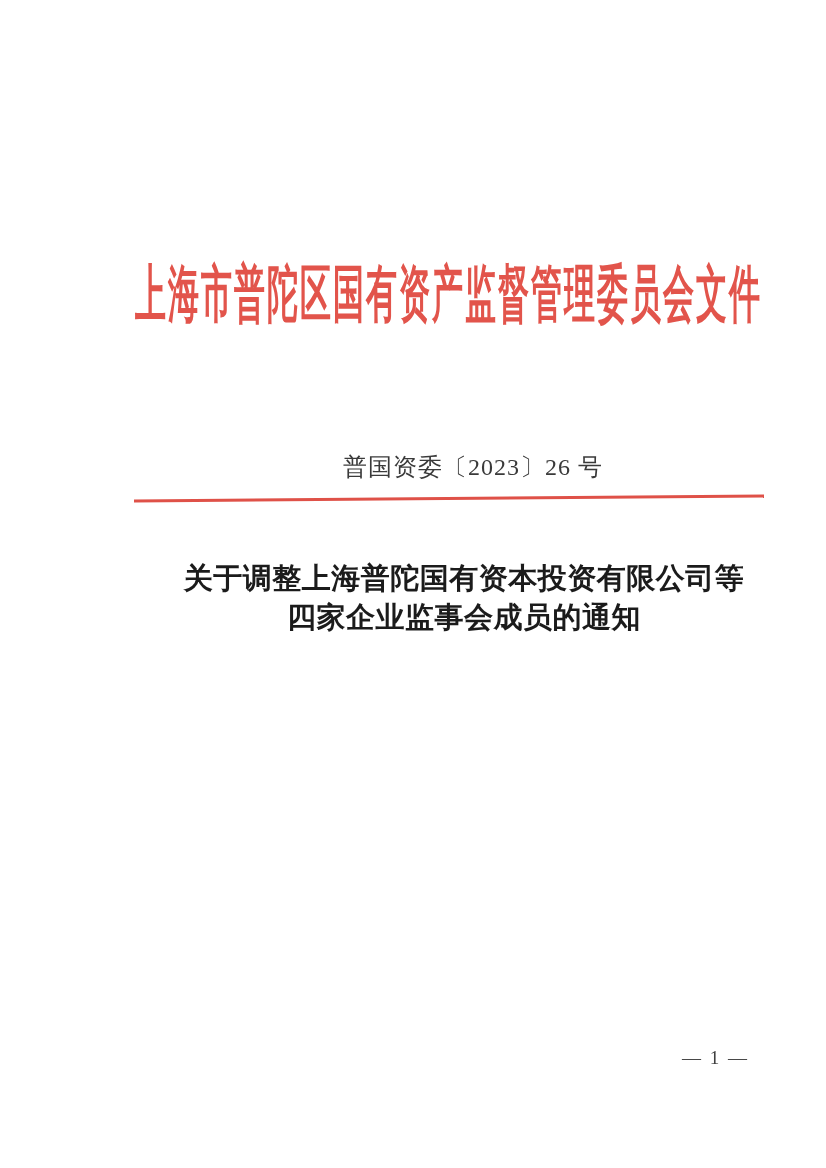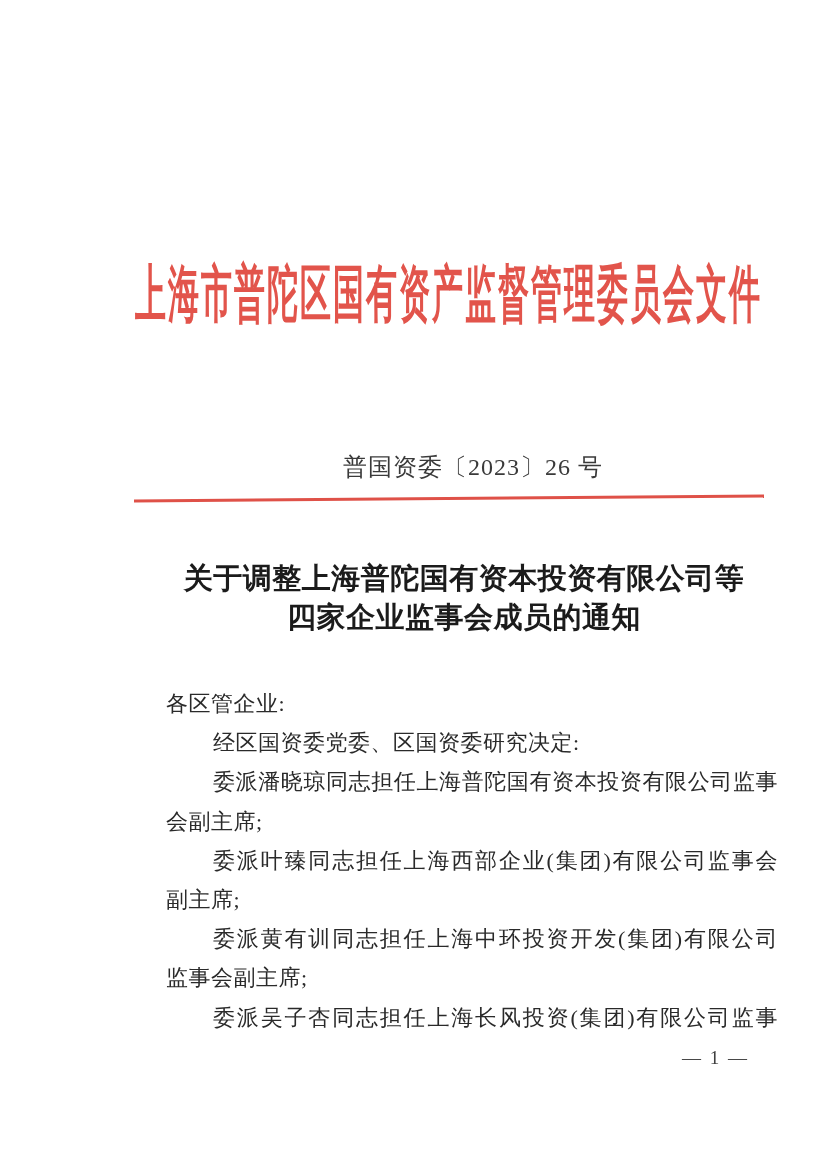--- a/index.html
+++ b/index.html
@@ -97,27 +97,16 @@
 
   <div class="doc-number">普国资委〔2023〕26 号</div>
 
   <div class="red-rule"></div>
 
   <div class="doc-title">
     <div>关于调整上海普陀国有资本投资有限公司等</div>
     <div>四家企业监事会成员的通知</div>
   </div>
 
-  <div class="body-block">
-    <div class="line">各区管企业:</div>
-    <div class="line indent">经区国资委党委、区国资委研究决定:</div>
-    <div class="line indent fill">委派潘晓琼同志担任上海普陀国有资本投资有限公司监事</div>
-    <div class="line">会副主席;</div>
-    <div class="line indent fill">委派叶臻同志担任上海西部企业(集团)有限公司监事会</div>
-    <div class="line">副主席;</div>
-    <div class="line indent fill">委派黄有训同志担任上海中环投资开发(集团)有限公司</div>
-    <div class="line">监事会副主席;</div>
-    <div class="line indent fill">委派吴子杏同志担任上海长风投资(集团)有限公司监事</div>
-  </div>
 
   <div class="page-number">— 1 —</div>
 
 </div>
 
 </body></html>

